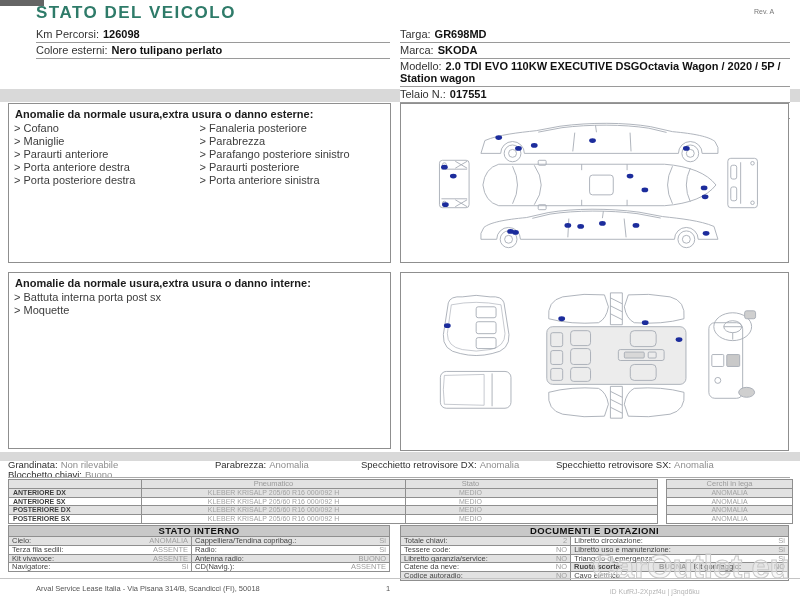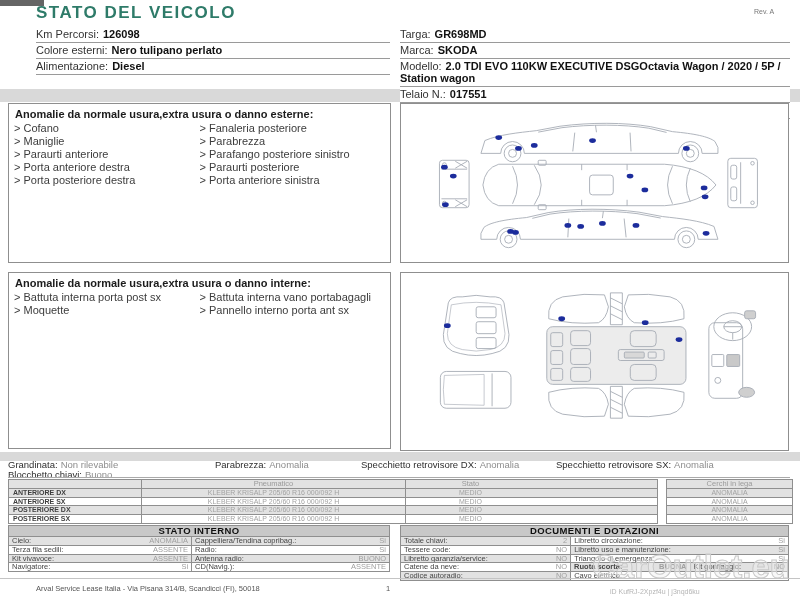--- a/index.html
+++ b/index.html
@@ -69,21 +69,20 @@
 
 <div class="page">
 
   <div class="artifact"></div>
   <div class="title">STATO DEL VEICOLO</div>
   <div class="rev">Rev. A</div>
 
   <div class="hdr-left">
     <div class="frow"><span>Km Percorsi:</span><span class="fvalue">126098</span></div>
     <div class="frow"><span>Colore esterni:</span><span class="fvalue">Nero tulipano perlato</span></div>
-    <div class="frow"><span>Alimentazione:</span><span class="fvalue">Diesel</span></div>
   </div>
 
   <div class="hdr-right">
     <div class="frow"><span>Targa:</span><span class="fvalue">GR698MD</span></div>
     <div class="frow"><span>Marca:</span><span class="fvalue">SKODA</span></div>
     <div class="frow"><span>Modello:</span><span class="fvalue">2.0 TDI EVO 110KW EXECUTIVE DSGOctavia Wagon / 2020 / 5P / Station wagon</span></div>
     <div class="frow"><span>Telaio N.:</span><span class="fvalue">017551</span></div>
     <div class="frow"><span>1a imm.:</span><span class="fvalue">31/08/2023</span></div>
   </div>
 
@@ -180,24 +179,20 @@
       </g>
     </svg>
   </div>
 
   <div class="box box2l">
     <div class="box-title">Anomalie da normale usura,extra usura o danno interne:</div>
     <div class="anom-cols">
       <div class="anom-col">
         <div class="anom-item">Battuta interna porta post sx</div>
         <div class="anom-item">Moquette</div>
-      </div>
-      <div class="anom-col">
-        <div class="anom-item">Battuta interna vano portabagagli</div>
-        <div class="anom-item">Pannello interno porta ant sx</div>
       </div>
     </div>
   </div>
 
   <div class="box box2r">
     <svg class="diag" viewBox="0 0 388 178" xmlns="http://www.w3.org/2000/svg">
       <g stroke="#a6abb4" fill="none" stroke-width="0.9">
         <g transform="translate(39,22)">
           <path d="M8,8 Q10,1 22,2 Q36,-1 50,2 Q62,1 64,8 L69,40 Q70,56 52,59 Q36,63 20,59 Q2,56 3,40 Z"></path>
           <path d="M11,10 Q36,5 61,10 L65,39 Q65,52 50,55 Q36,58 22,55 Q7,52 7,39 Z" opacity="0.7"></path>

